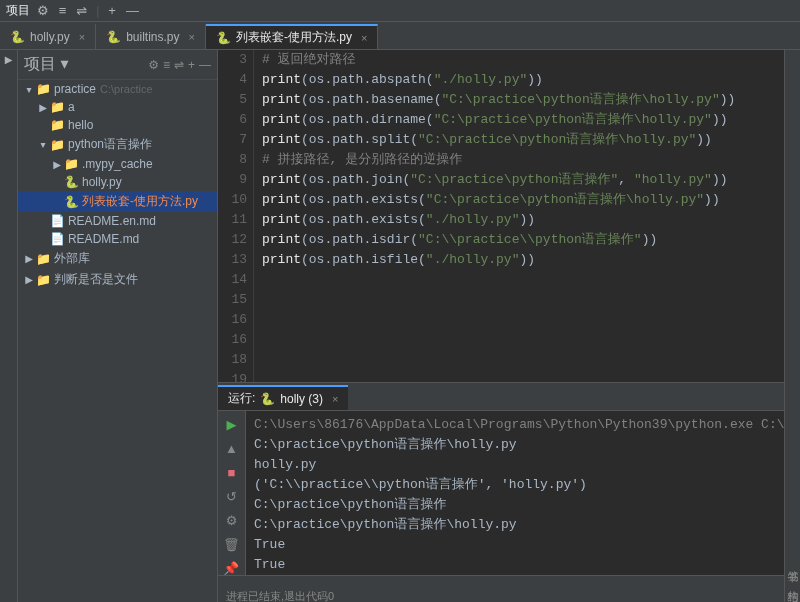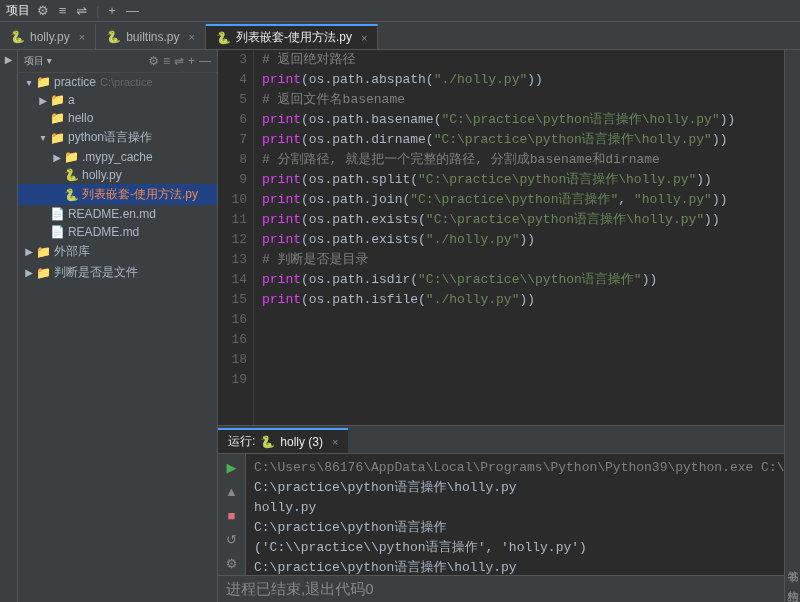--- a/index.html
+++ b/index.html
@@ -143,25 +143,25 @@
       line-height: 20px;
       overflow: auto;
       padding: 0 8px;
     }
     .code-line {
       white-space: pre;
       min-height: 20px;
     }
     .comment { color: #808080; }
     .string { color: #6a8759; }
-    .function-call { color: #d946ef; }
+    .function-call { color: #e5e5e5; }
 
     
     .run-panel {
-      height: 177px;
+      height: 220px;
       background: #2b2b2b;
       border-top: 1px solid #555;
       display: flex;
       flex-direction: column;
       flex-shrink: 0;
     }
     .run-tab-bar {
       background: #3c3f41;
       display: flex;
       align-items: stretch;
@@ -236,23 +236,22 @@
       color: #888;
       cursor: pointer;
     }
 
     
     .bottom-status {
       height: 20px;
       background: #3c3f41;
       border-top: 1px solid #555;
       display: flex;
-      align-items: center;
       padding: 13px 8px;
-      font-size: 15px;
+      font-size: 11px;
       color: #888;
       flex-shrink: 0;
     }
   </style>
 </head>
 <body>
 
 <div class="top-toolbar">
   <span style="color:#e8e8e8; font-size:12px;">项目</span>
   <span class="toolbar-btn">⚙</span>
@@ -282,21 +281,21 @@
 </div>
 
 <div class="main-area">
 
   <div class="sidebar-icons">
     <span class="toolbar-btn" style="font-size:10px;">▶</span>
   </div>
 
   <div class="file-tree">
     <div class="tree-header">
-      <span style="font-size:10px; color:#afb1b3;">项目 ▾</span>
+      <span style="font-size:16px; color:#afb1b3;">项目 ▾</span>
       <span class="tree-header-icons">
         <span>⚙</span>
         <span>≡</span>
         <span>⇌</span>
         <span>+</span>
         <span>—</span>
       </span>
     </div>
 
     <div class="tree-item">
@@ -386,29 +385,27 @@
         <div>15</div>
         <div>16</div>
         <div>16</div>
         <div>18</div>
         <div>19</div>
 
       </div>
       <div class="code-area">
         <div class="code-line"><span class="comment"># 返回绝对路径</span></div>
         <div class="code-line"><span class="function-call">print</span>(os.path.abspath(<span class="string">"./holly.py"</span>))</div>
-        <div class="code-line"><span class="comment"># 返回文件名<em style="font-style:normal;color:#808080;">basename</em></span></div>
         <div class="code-line"><span class="function-call">print</span>(os.path.basename(<span class="string">"C:\practice\python语言操作\holly.py"</span>))</div>
         <div class="code-line"><span class="function-call">print</span>(os.path.dirname(<span class="string">"C:\practice\python语言操作\holly.py"</span>))</div>
-        <div class="code-line"><span class="comment"># 分割路径, 就是把一个完整的路径, 分割成<em style="font-style:normal;color:#808080;">basename</em>和<em style="font-style:normal;color:#808080;">dirname</em></span></div>
         <div class="code-line"><span class="function-call">print</span>(os.path.split(<span class="string">"C:\practice\python语言操作\holly.py"</span>))</div>
+        <div class="code-line"><span class="comment"># 拼接路径, 是分别路径的逆操作</span></div>
         <div class="code-line"><span class="function-call">print</span>(os.path.join(<span class="string">"C:\practice\python语言操作"</span>, <span class="string">"holly.py"</span>))</div>
         <div class="code-line"><span class="function-call">print</span>(os.path.exists(<span class="string">"C:\practice\python语言操作\holly.py"</span>))</div>
         <div class="code-line"><span class="function-call">print</span>(os.path.exists(<span class="string">"./holly.py"</span>))</div>
-        <div class="code-line"><span class="comment"># 判断是否是目录</span></div>
         <div class="code-line"><span class="function-call">print</span>(os.path.isdir(<span class="string">"C:\\practice\\python语言操作"</span>))</div>
         <div class="code-line"><span class="function-call">print</span>(os.path.isfile(<span class="string">"./holly.py"</span>))</div>
 
       </div>
     </div>
 
     <div class="run-panel">
       <div class="run-tab-bar">
         <div class="run-tab active">
           <span>运行:</span>
@@ -424,22 +421,22 @@
           <span class="run-sidebar-btn" style="color:#e06c75;">■</span>
           <span class="run-sidebar-btn">↺</span>
           <span class="run-sidebar-btn">⚙</span>
           <span class="run-sidebar-btn">🗑</span>
           <span class="run-sidebar-btn">📌</span>
         </div>
         <div class="run-output">
           <div class="output-line output-cmd">C:\Users\86176\AppData\Local\Programs\Python\Python39\python.exe C:\practice\python语言操作\holly.py</div>
           <div class="output-line">C:\practice\python语言操作\holly.py</div>
           <div class="output-line">holly.py</div>
+          <div class="output-line">('C:\\practice\\python语言操作', 'holly.py')</div>
           <div class="output-line">C:\practice\python语言操作</div>
-          <div class="output-line">('C:\\practice\\python语言操作', 'holly.py')</div>
           <div class="output-line">C:\practice\python语言操作\holly.py</div>
           <div class="output-line">True</div>
           <div class="output-line">True</div>
           <div class="output-line">True</div>
 
         </div>
       </div>
       <div class="bottom-status">
         <span>进程已结束,退出代码0</span>
       </div>

